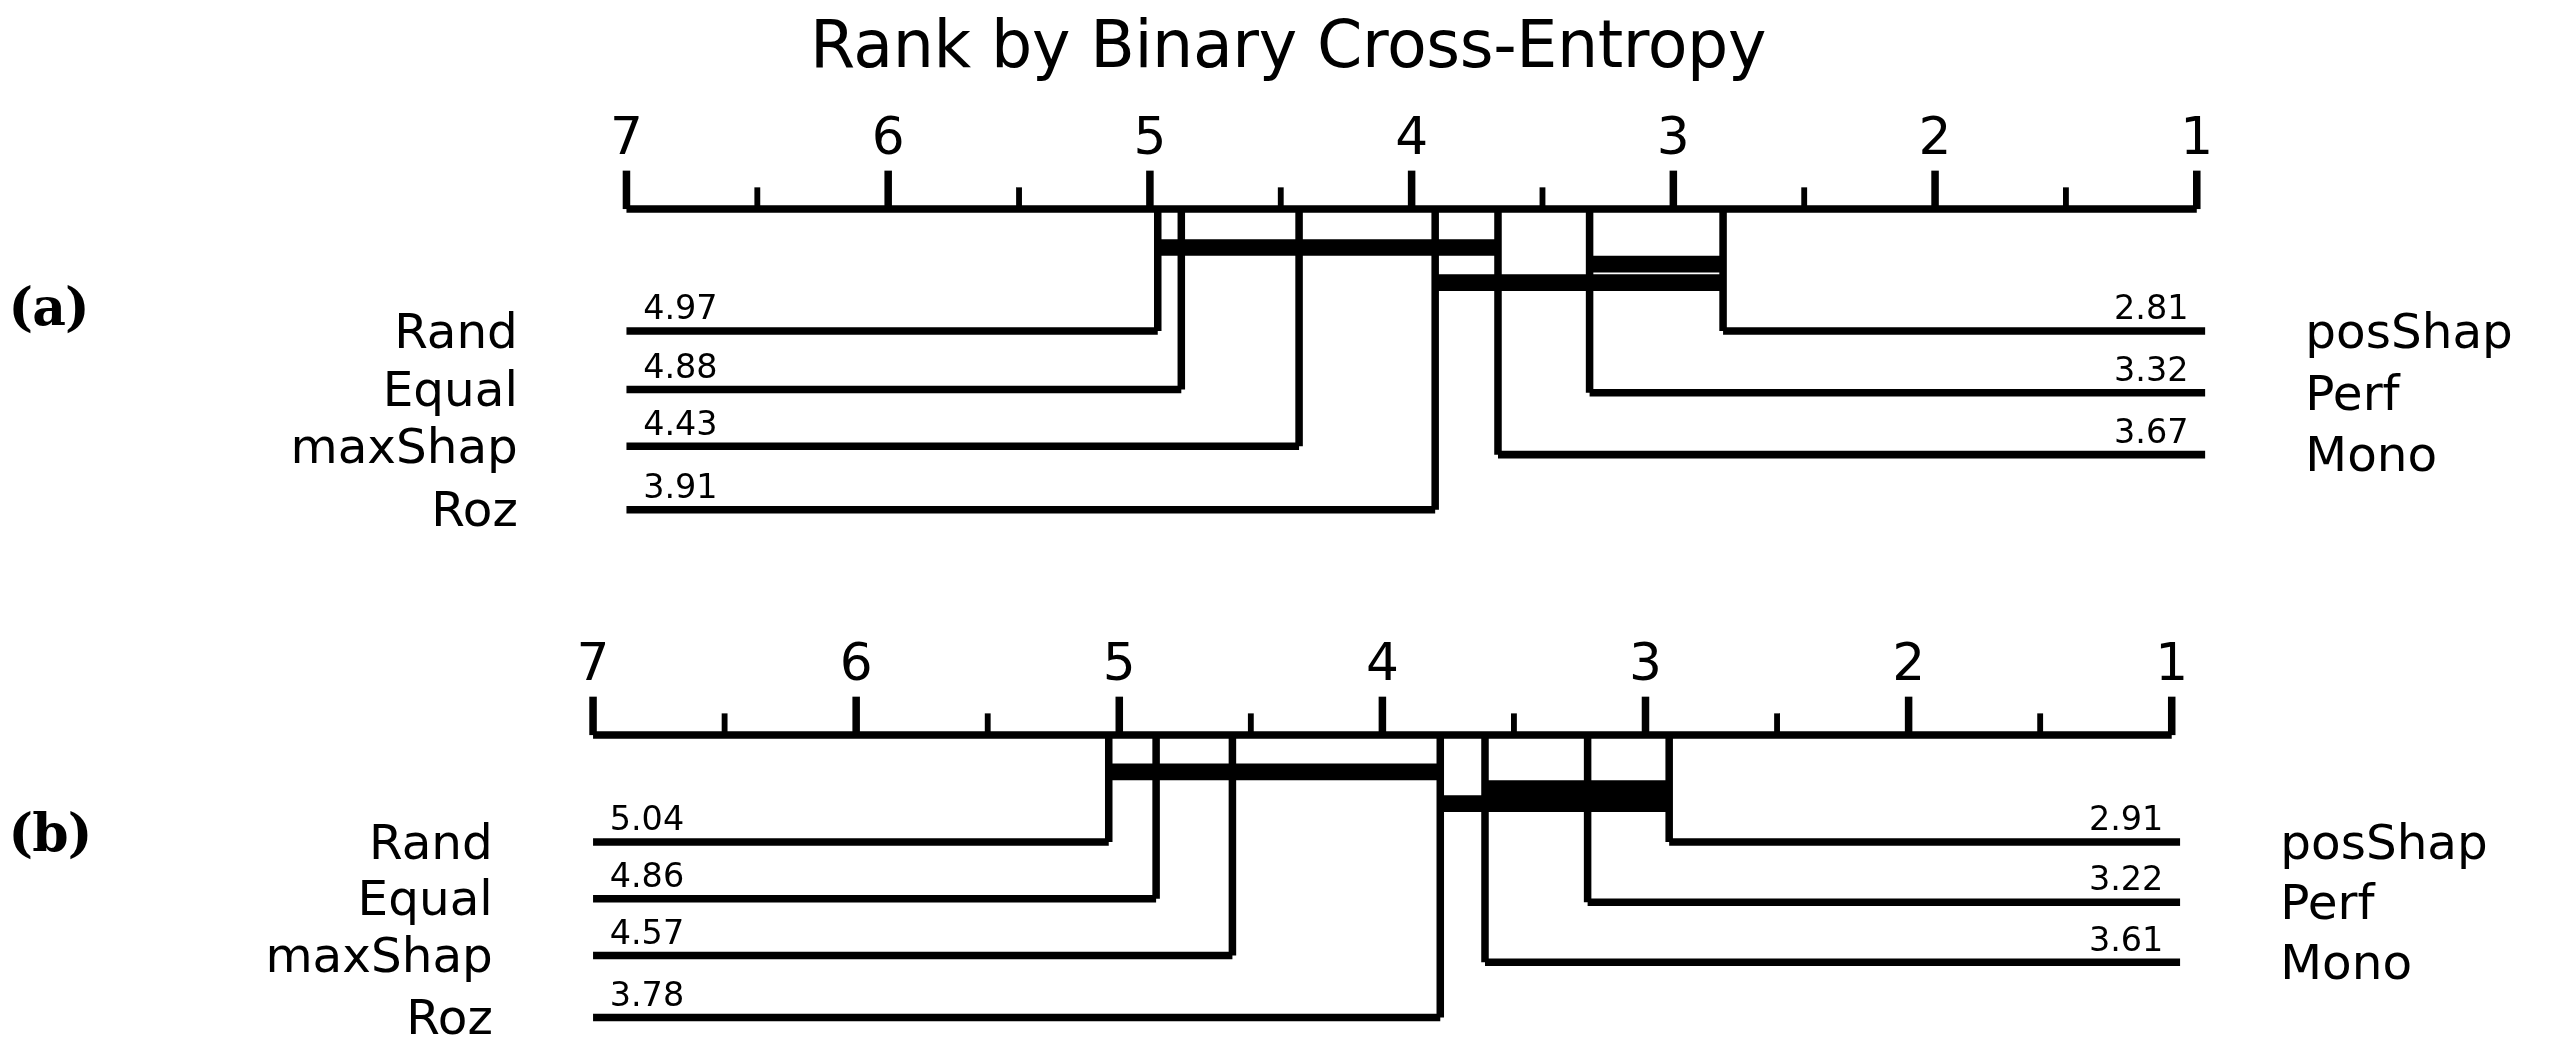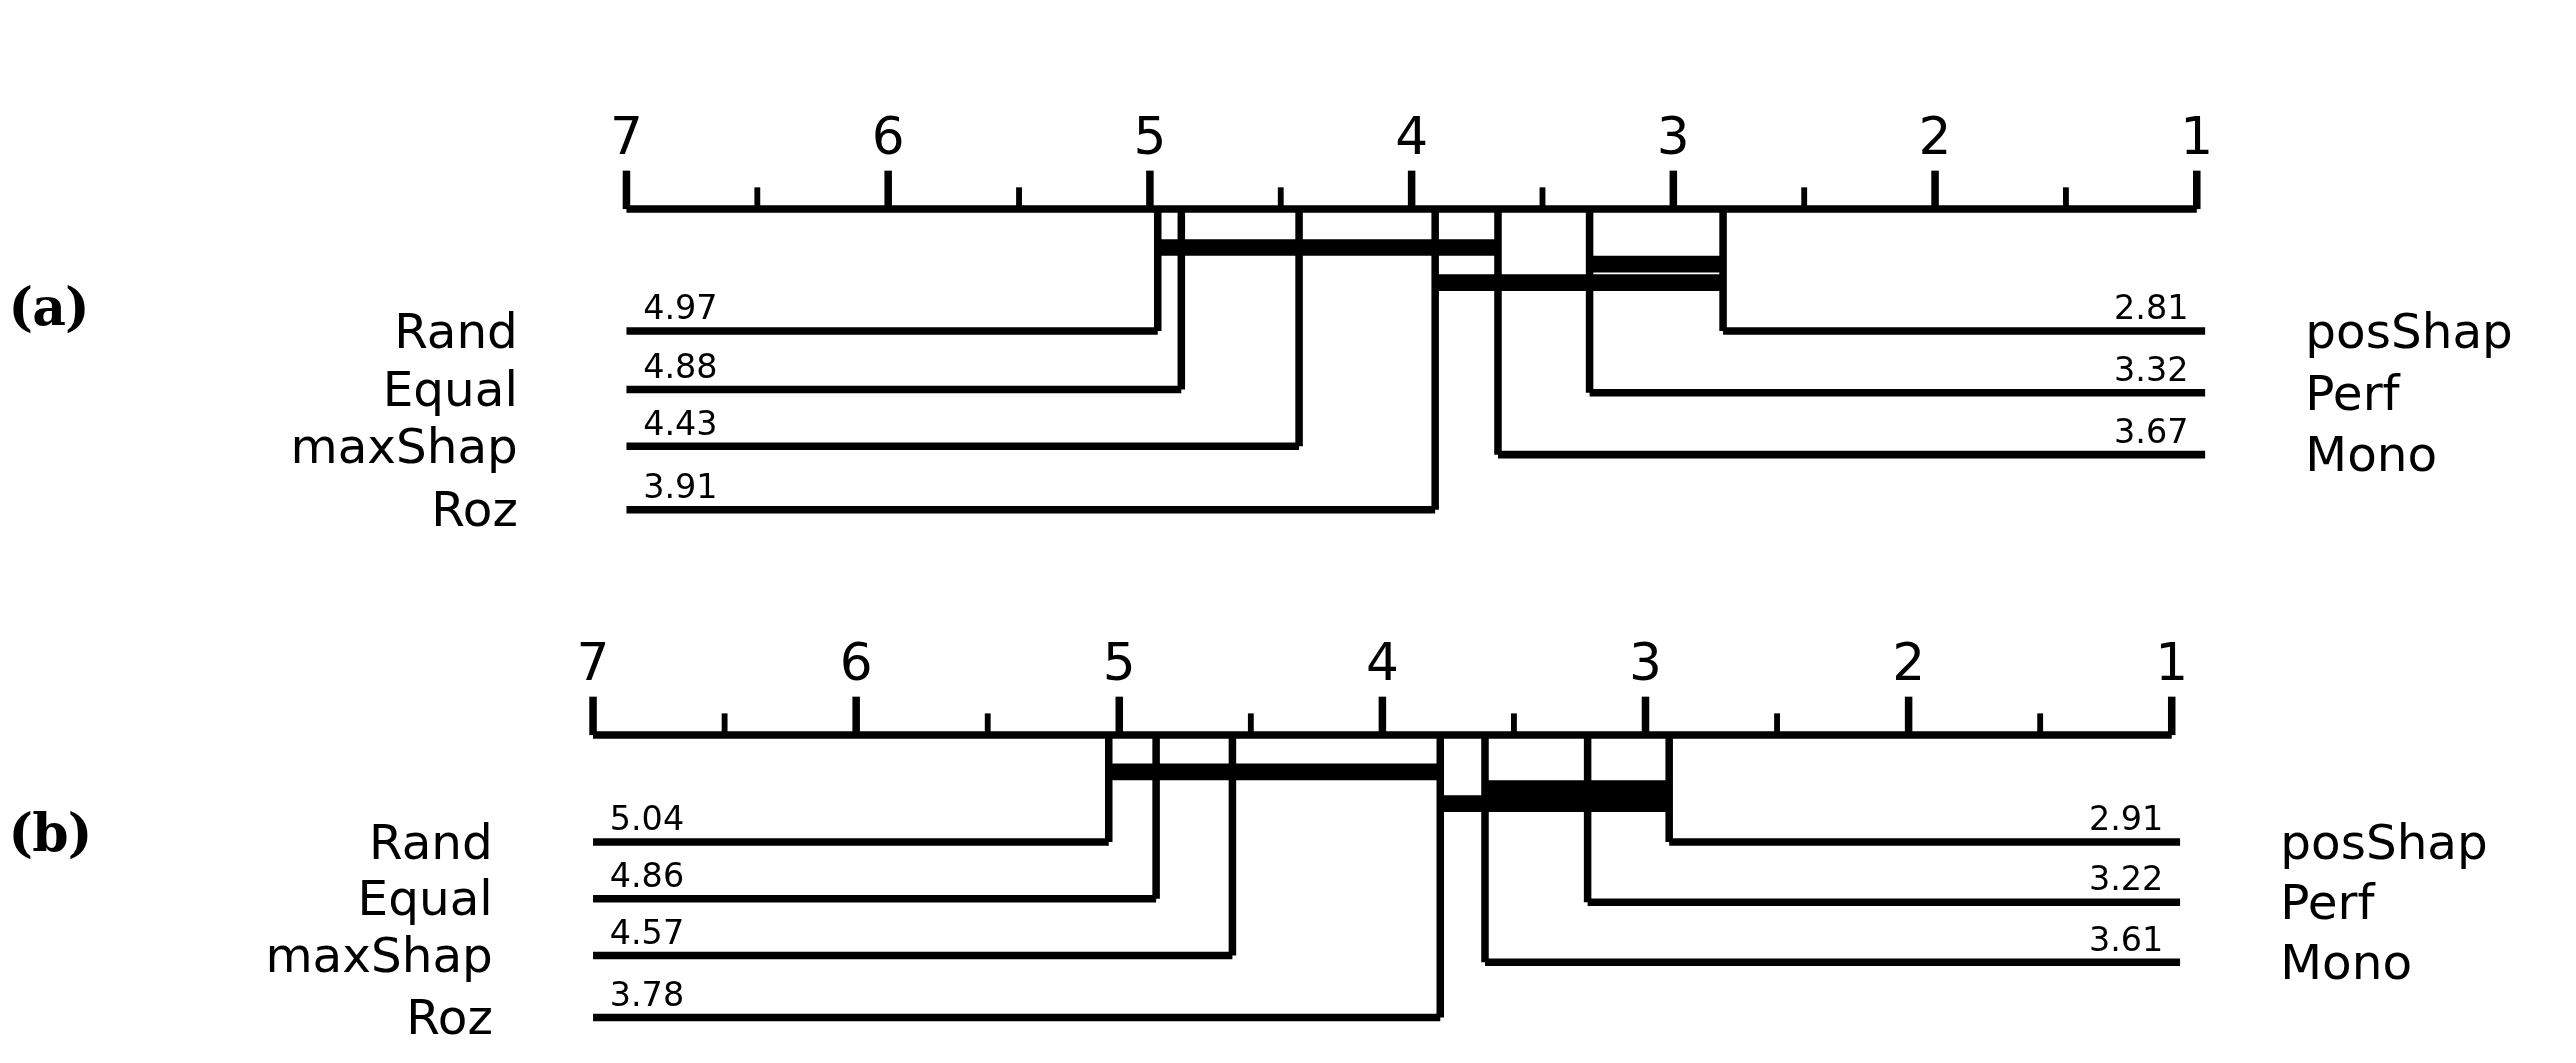--- a/index.html
+++ b/index.html
@@ -81,20 +81,21 @@
   .tick-minor { stroke-width: 7; }
   .leader     { stroke-width: 9; }
   .drop       { stroke-width: 9; }
   .clique     { stroke-width: 20; }
 </style>
 </head>
 <body>
 
 <div class="figure">
 
+  <div class="cd-title">Rank by Binary Cross-Entropy</div>
 
   <div class="panel-label" id="panel-label-a">(a)</div>
 
   <div class="panel-label" id="panel-label-b">(b)</div>
 
   <svg class="cd-svg" id="cd-a" width="2576" height="468" viewBox="0 0 3084 560">
       <line x1="750" y1="140" x2="2630" y2="140" class="axis-line"></line>
       <line x1="750" y1="140" x2="750" y2="94" class="tick-major"></line>
       <text x="750" y="74" class="tick-label">7</text>
       <line x1="1063.3333333333333" y1="140" x2="1063.3333333333333" y2="94" class="tick-major"></line>

